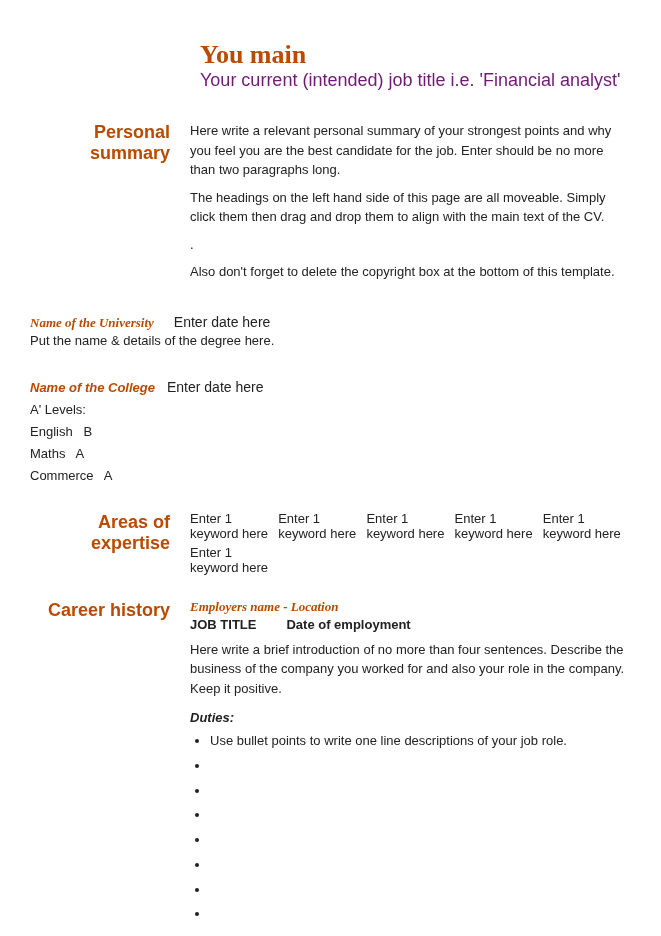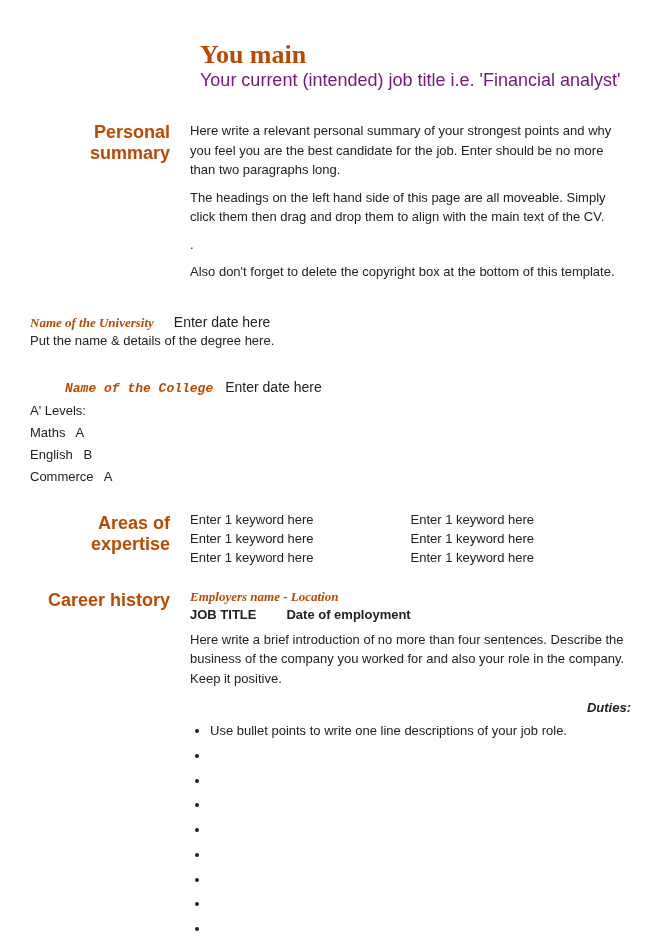--- a/index.html
+++ b/index.html
@@ -78,30 +78,29 @@
     .college-row {
       display: flex;
       align-items: baseline;
       gap: 12px;
       margin-bottom: 4px;
     }
     .college-name {
       color: #b94a00;
       font-style: italic;
       font-weight: bold;
-      font-family: Liberation Mono, monospace;
-      margin-left: 35px;
+      font-family: Liberation Sans, sans-serif;
     }
     .a-levels {
       font-size: 13px;
       line-height: 1.7;
     }
     .keywords-grid {
       display: grid;
-      grid-template-columns: 1fr 1fr;
+      grid-template-columns: 1fr 1fr 1fr 1fr 1fr;
       gap: 4px 0;
       font-size: 13px;
     }
     .employer-name {
       color: #b94a00;
       font-style: italic;
       font-weight: bold;
       font-family: Georgia, serif;
       margin-bottom: 2px;
     }
@@ -109,21 +108,20 @@
       display: flex;
       gap: 30px;
       font-weight: bold;
       font-size: 13px;
       margin-bottom: 8px;
     }
     .duties-label {
       font-style: italic;
       font-weight: bold;
       margin-bottom: 4px;
-      text-align: right;
     }
     .bullet-list {
       list-style: disc;
       padding-left: 20px;
       line-height: 1.9;
     }
   </style>
 </head>
 <body>
 
@@ -151,22 +149,22 @@
         <span class="date-text">Enter date here</span>
       </div>
       <div class="degree-text">Put the name &amp; details of the degree here.</div>
 
       <div class="college-row">
         <span class="college-name">Name of the College</span>
         <span class="date-text">Enter date here</span>
       </div>
       <div class="a-levels">
         <div>A' Levels:</div>
+        <div>English &nbsp; B</div>
         <div>Maths &nbsp; A</div>
-        <div>English &nbsp; B</div>
         <div>Commerce &nbsp; A</div>
       </div>
     </div>
   </div>
 
   <div class="section">
     <div class="section-label">Areas of expertise</div>
     <div class="section-content">
       <div class="keywords-grid">
         <span>Enter 1 keyword here</span>

